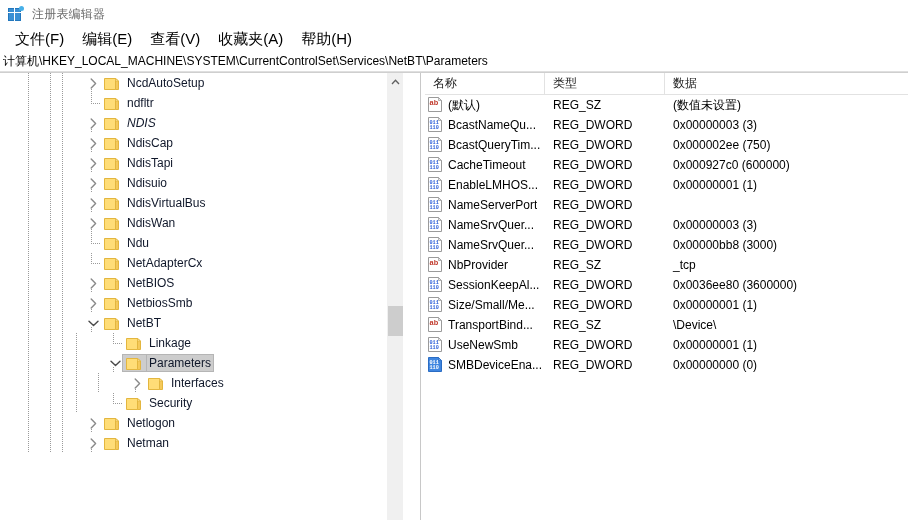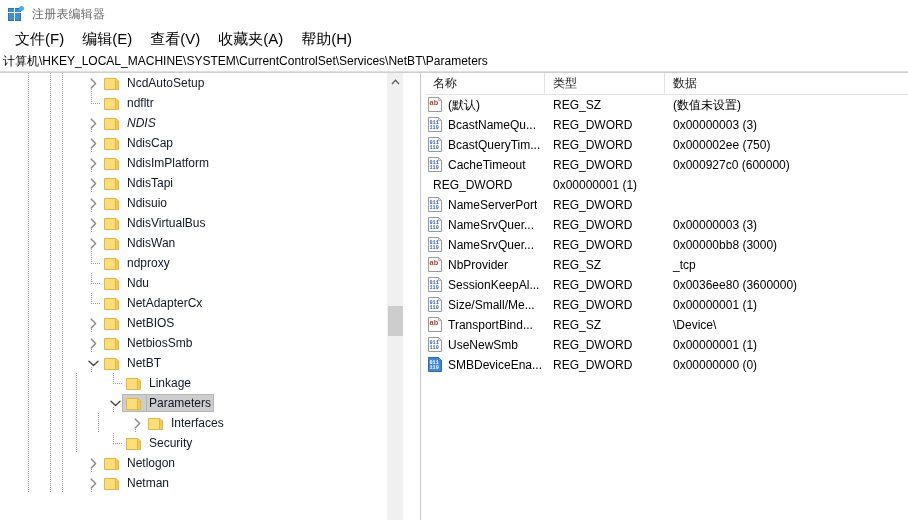--- a/index.html
+++ b/index.html
@@ -435,41 +435,20 @@
                 <path d="M1.2 1 L5.6 5.5 L1.2 10" stroke="#8a8a8a" stroke-width="1.4" fill="none" stroke-linecap="round" stroke-linejoin="round"></path>
               </svg>
             </div>
             <div class="folder" style="left: 104px;">
               <svg width="15" height="13" viewBox="0 0 15 13">
                 <path d="M0.5 1.5 L0.5 12.5 L11.5 12.5 L11.5 1.5 Z" fill="#ffdd77" stroke="#e3b63f" stroke-width="1"></path>
                 <path d="M11.5 1.5 L14.5 4.0 L14.5 12.5 L11.5 12.5 Z" fill="#f5c95a" stroke="#e3b63f" stroke-width="1"></path>
                 <path d="M11.5 1.5 L14.5 4.0 L11.5 4.0 Z" fill="#ffeaa8" stroke="#e3b63f" stroke-width="0.8"></path>
               </svg>
             </div>
-            <div class="tree-label" style="left: 124px;">NdisImPlatform</div>
-          </div>
-          <div class="tree-row">
-            <div class="guides">
-              <div class="guide-v" style="left:28px"></div>
-              <div class="guide-v" style="left:50px"></div>
-              <div class="guide-v" style="left:62px"></div>
-              <div class="guide-v" style="left:91px;top:14px;height:6px"></div>
-            </div>
-            <div class="chevron" style="left: 85px;">
-              <svg width="7" height="11" viewBox="0 0 7 11">
-                <path d="M1.2 1 L5.6 5.5 L1.2 10" stroke="#8a8a8a" stroke-width="1.4" fill="none" stroke-linecap="round" stroke-linejoin="round"></path>
-              </svg>
-            </div>
-            <div class="folder" style="left: 104px;">
-              <svg width="15" height="13" viewBox="0 0 15 13">
-                <path d="M0.5 1.5 L0.5 12.5 L11.5 12.5 L11.5 1.5 Z" fill="#ffdd77" stroke="#e3b63f" stroke-width="1"></path>
-                <path d="M11.5 1.5 L14.5 4.0 L14.5 12.5 L11.5 12.5 Z" fill="#f5c95a" stroke="#e3b63f" stroke-width="1"></path>
-                <path d="M11.5 1.5 L14.5 4.0 L11.5 4.0 Z" fill="#ffeaa8" stroke="#e3b63f" stroke-width="0.8"></path>
-              </svg>
-            </div>
             <div class="tree-label" style="left: 124px;">NdisTapi</div>
           </div>
           <div class="tree-row">
             <div class="guides">
               <div class="guide-v" style="left:28px"></div>
               <div class="guide-v" style="left:50px"></div>
               <div class="guide-v" style="left:62px"></div>
               <div class="guide-v" style="left:91px;top:14px;height:6px"></div>
             </div>
             <div class="chevron" style="left: 85px;">
@@ -520,37 +499,20 @@
               </svg>
             </div>
             <div class="folder" style="left: 104px;">
               <svg width="15" height="13" viewBox="0 0 15 13">
                 <path d="M0.5 1.5 L0.5 12.5 L11.5 12.5 L11.5 1.5 Z" fill="#ffdd77" stroke="#e3b63f" stroke-width="1"></path>
                 <path d="M11.5 1.5 L14.5 4.0 L14.5 12.5 L11.5 12.5 Z" fill="#f5c95a" stroke="#e3b63f" stroke-width="1"></path>
                 <path d="M11.5 1.5 L14.5 4.0 L11.5 4.0 Z" fill="#ffeaa8" stroke="#e3b63f" stroke-width="0.8"></path>
               </svg>
             </div>
             <div class="tree-label" style="left: 124px;">NdisWan</div>
-          </div>
-          <div class="tree-row">
-            <div class="guides">
-              <div class="guide-v" style="left:28px"></div>
-              <div class="guide-v" style="left:50px"></div>
-              <div class="guide-v" style="left:62px"></div>
-              <div class="guide-elbow-v" style="left:91px"></div>
-              <div class="guide-elbow-h" style="left:91px;width:10px"></div>
-            </div>
-            <div class="folder" style="left: 104px;">
-              <svg width="15" height="13" viewBox="0 0 15 13">
-                <path d="M0.5 1.5 L0.5 12.5 L11.5 12.5 L11.5 1.5 Z" fill="#ffdd77" stroke="#e3b63f" stroke-width="1"></path>
-                <path d="M11.5 1.5 L14.5 4.0 L14.5 12.5 L11.5 12.5 Z" fill="#f5c95a" stroke="#e3b63f" stroke-width="1"></path>
-                <path d="M11.5 1.5 L14.5 4.0 L11.5 4.0 Z" fill="#ffeaa8" stroke="#e3b63f" stroke-width="0.8"></path>
-              </svg>
-            </div>
-            <div class="tree-label" style="left: 124px;">ndproxy</div>
           </div>
           <div class="tree-row">
             <div class="guides">
               <div class="guide-v" style="left:28px"></div>
               <div class="guide-v" style="left:50px"></div>
               <div class="guide-v" style="left:62px"></div>
               <div class="guide-elbow-v" style="left:91px"></div>
               <div class="guide-elbow-h" style="left:91px;width:10px"></div>
             </div>
             <div class="folder" style="left: 104px;">
@@ -841,20 +803,31 @@
                   <text x="1.5" y="6.6" font-family="Liberation Mono, monospace" font-size="5.2" font-weight="bold" fill="#2b5fd9">011</text>
                   <text x="1.5" y="11.6" font-family="Liberation Mono, monospace" font-size="5.2" font-weight="bold" fill="#2b5fd9">110</text>
                 </svg>
               </span>
               <span class="lname-text">CacheTimeout</span>
             </div>
             <div class="lcell c-type">REG_DWORD</div>
             <div class="lcell c-data">0x000927c0 (600000)</div>
           </div>
           <div class="lrow">
+            <div class="lcell c-name">
+              <span class="val-icon">
+                <svg width="14" height="15" viewBox="0 0 14 15">
+                  <path d="M0.5 0.5 L10.5 0.5 L13.5 3.5 L13.5 14.5 L0.5 14.5 Z" fill="#ffffff" stroke="#9a9a9a" stroke-width="1"></path>
+                  <path d="M10.5 0.5 L13.5 3.5 L10.5 3.5 Z" fill="#e8e8e8" stroke="#9a9a9a" stroke-width="0.7"></path>
+                  <text x="1.5" y="6.6" font-family="Liberation Mono, monospace" font-size="5.2" font-weight="bold" fill="#2b5fd9">011</text>
+                  <text x="1.5" y="11.6" font-family="Liberation Mono, monospace" font-size="5.2" font-weight="bold" fill="#2b5fd9">110</text>
+                </svg>
+              </span>
+              <span class="lname-text">EnableLMHOS...</span>
+            </div>
             <div class="lcell c-type">REG_DWORD</div>
             <div class="lcell c-data">0x00000001 (1)</div>
           </div>
           <div class="lrow">
             <div class="lcell c-name">
               <span class="val-icon">
                 <svg width="14" height="15" viewBox="0 0 14 15">
                   <path d="M0.5 0.5 L10.5 0.5 L13.5 3.5 L13.5 14.5 L0.5 14.5 Z" fill="#ffffff" stroke="#9a9a9a" stroke-width="1"></path>
                   <path d="M10.5 0.5 L13.5 3.5 L10.5 3.5 Z" fill="#e8e8e8" stroke="#9a9a9a" stroke-width="0.7"></path>
                   <text x="1.5" y="6.6" font-family="Liberation Mono, monospace" font-size="5.2" font-weight="bold" fill="#2b5fd9">011</text>

